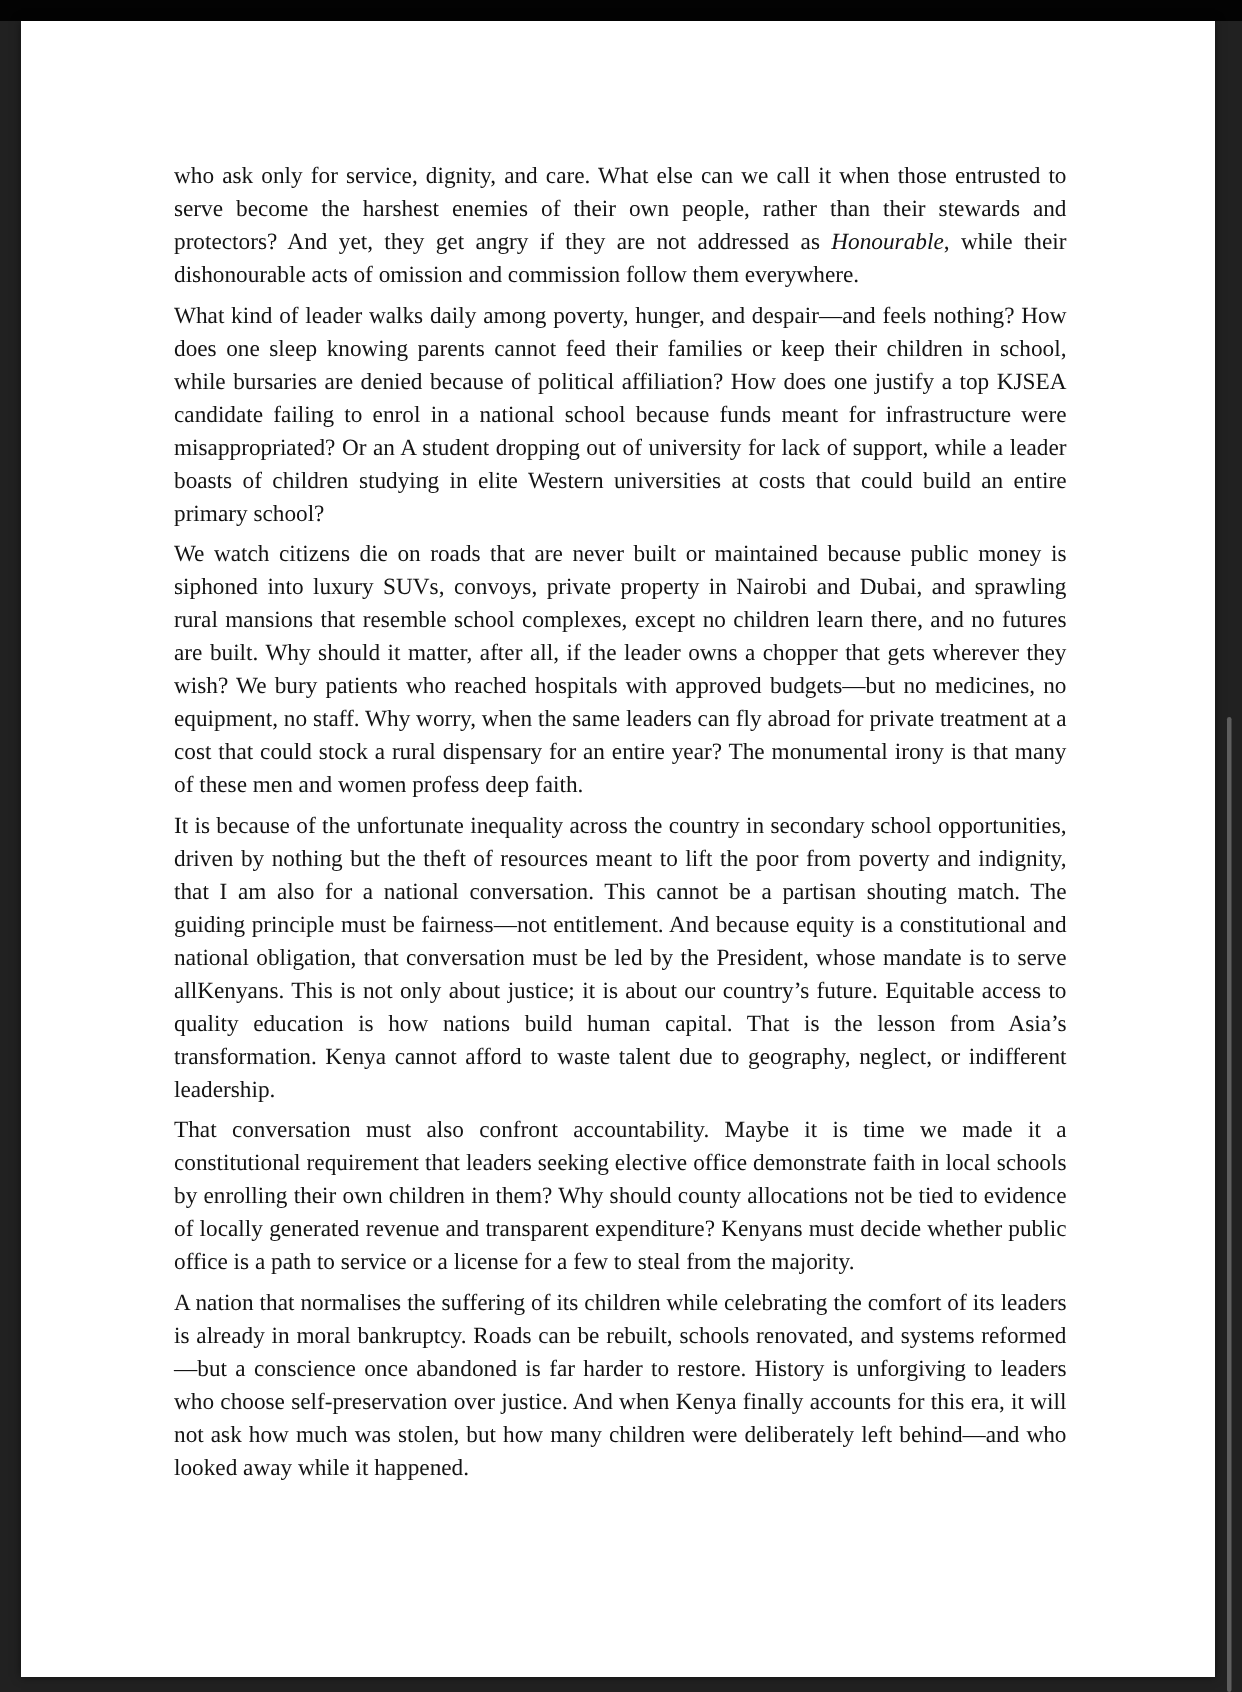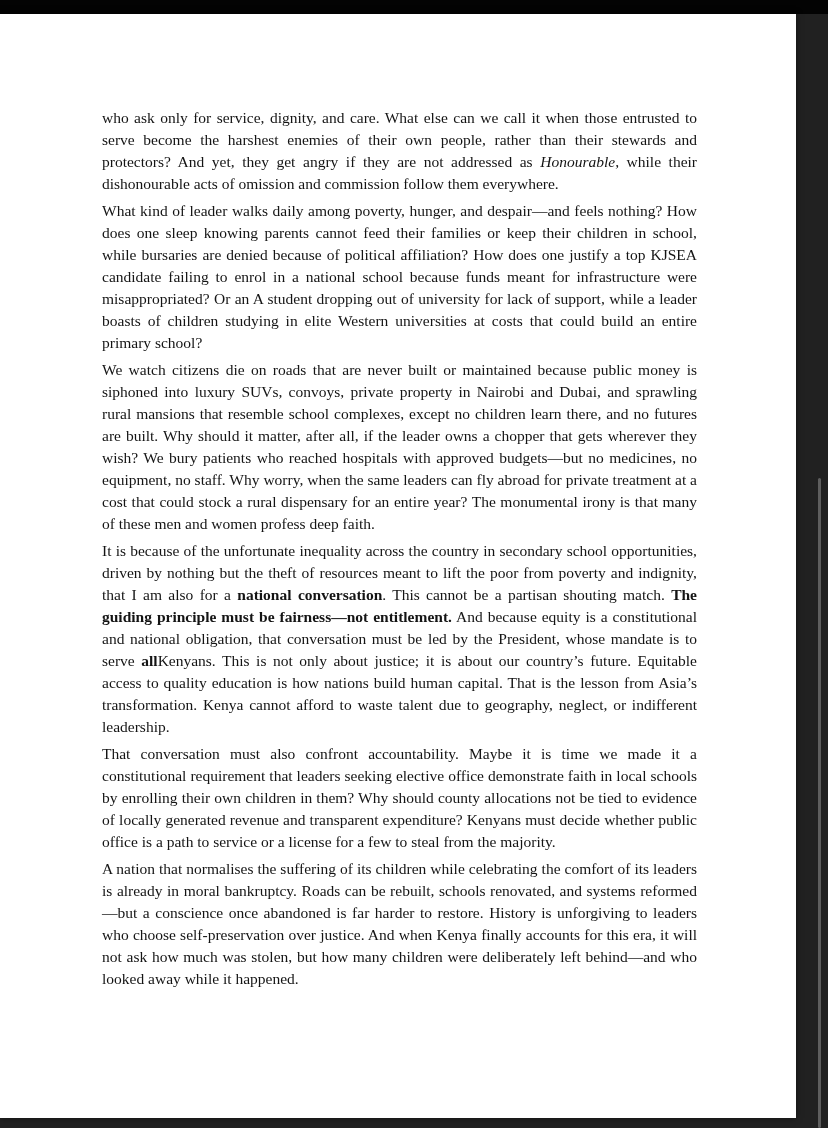--- a/index.html
+++ b/index.html
@@ -21,21 +21,21 @@
     position: absolute;
     top: 0;
     left: 0;
     width: 828px;
     height: 14px;
     background: #030303;
   }
   .page {
     position: absolute;
     top: 14px;
-    left: 0;
+    left: 14px;
     width: 796px;
     height: 1104px;
     background: #ffffff;
     overflow: hidden;
     box-shadow: 0 0 6px rgba(0,0,0,0.5);
   }
   .page-content {
     box-sizing: border-box;
     width: 100%;
     height: 100%;
@@ -45,21 +45,21 @@
     line-height: 22px;
     text-align: justify;
   }
   .page-content p {
     margin: 0 0 5px 0;
     padding: 0;
   }
   .page-content p:last-child {
     margin-bottom: 0;
   }
-  .b { font-weight: bold; }
+  .b { font-weight: normal; }
   .i { font-style: italic; }
   .scrollbar-thumb {
     position: absolute;
     right: 7px;
     top: 478px;
     width: 3px;
     height: 650px;
     border-radius: 2px;
     background: rgba(255,255,255,0.28);
   }

